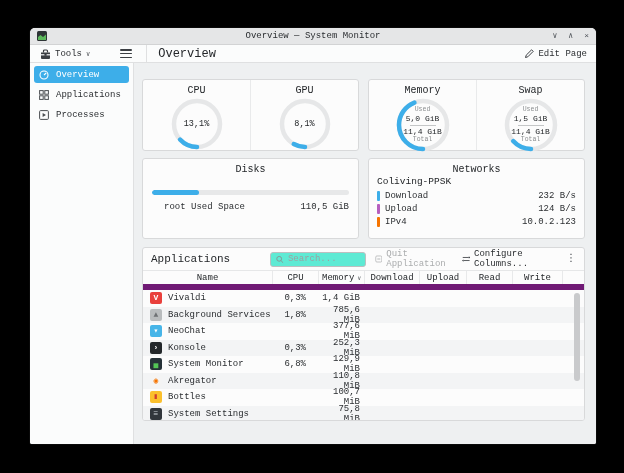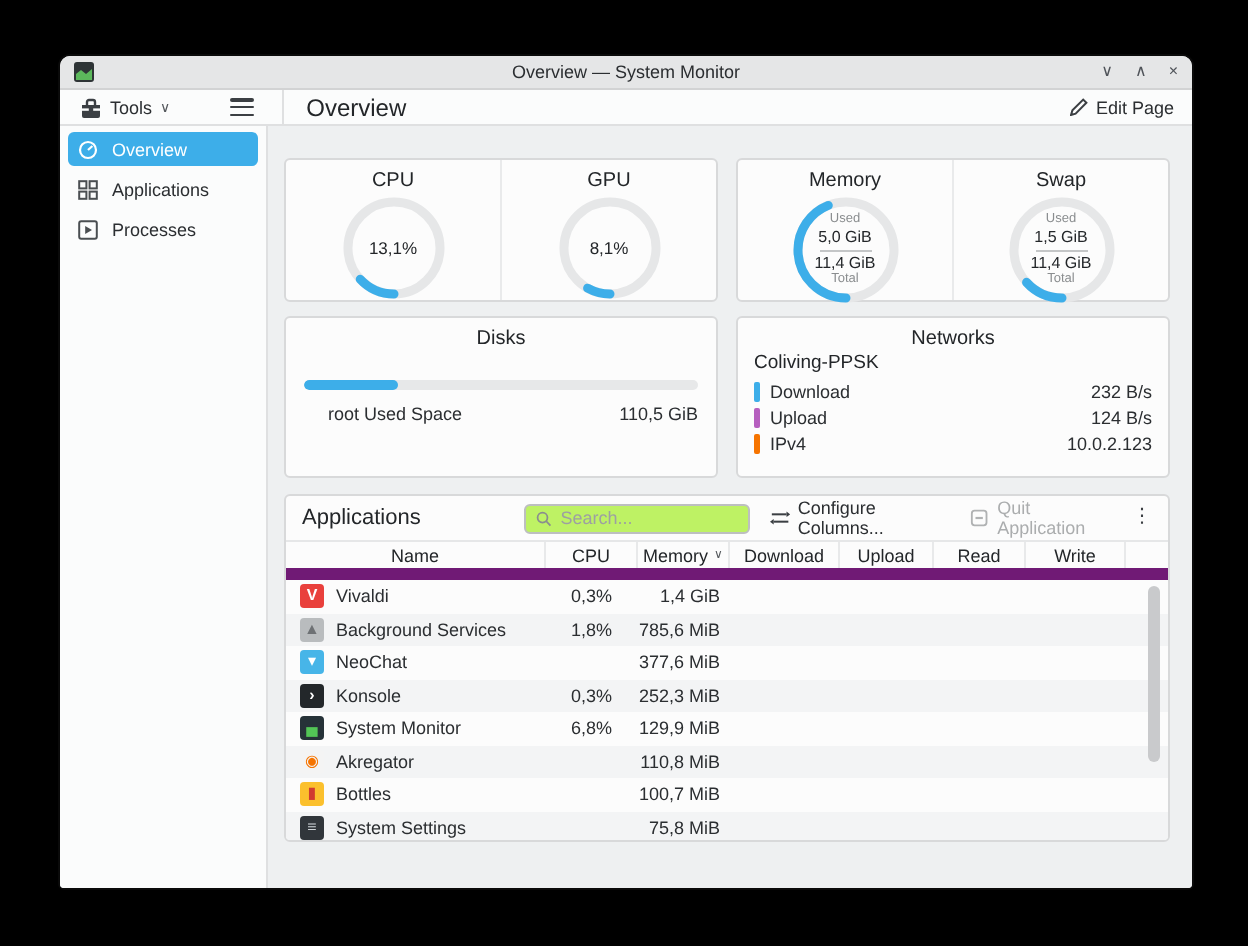--- a/index.html
+++ b/index.html
@@ -1,17 +1,17 @@
 <!DOCTYPE html>
 <html><head>
 <meta charset="utf-8">
 <style>
   * { margin:0; padding:0; box-sizing:border-box; }
   html,body { width:624px; height:473px; background:#000; font-family:"Liberation Sans","DejaVu Sans",sans-serif; overflow:hidden; }
-  #stage { position:relative; width:567px; height:473px; background:#000; }
+  #stage { position:relative; width:567px; height:473px; background:#000;font-family:Liberation Mono, monospace; }
 
   
   .window { position:absolute; left:30px; top:28px; width:566px; height:416px;
             background:#eff0f1; border-radius:5px 5px 2px 2px; overflow:hidden;
             box-shadow:0 0 0 1px #0a0a0a; display:flex; flex-direction:column; }
 
   
   .titlebar { height:17px; background:#e5e6e7; border-bottom:1px solid #d2d3d4;
               display:flex; align-items:center; padding:0 7px; flex:none; position:relative; }
   .titlebar .app-icon { width:10px; height:10px; flex:none; }
@@ -66,21 +66,21 @@
   .net-body { padding:1px 8px 0 8px; }
   .net-if { font-size:9.5px; color:#232629; margin-bottom:2px; }
   .net-row { display:flex; align-items:center; height:13px; font-size:9px; color:#2b2e31; }
   .net-swatch { width:3px; height:10px; border-radius:1px; margin-right:5px; flex:none; }
   .net-val { margin-left:auto; }
 
   
   .apps-card { height:174px; display:flex; flex-direction:column; border:1px solid #d8d9da; border-radius:3px; background:#fcfcfc; overflow:hidden; }
   .apps-header { height:22px; display:flex; align-items:center; padding:0 6px 0 8px; flex:none; }
   .apps-title { font-size:11px; color:#232629; }
-  .search-box { display:flex; align-items:center; gap:4px; width:121px; height:15px; border:1px solid #bdbfc0; border-radius:3px; background:#bef264; padding:0 5px; margin-left:52px; }
+  .search-box { display:flex; align-items:center; gap:4px; width:121px; height:15px; border:1px solid #bdbfc0; border-radius:3px; background:#5eead4; padding:0 5px; margin-left:40px; }
   .search-box input { border:none; outline:none; width:100%; font-size:9px; color:#2b2e31; background:transparent; font-family:inherit; }
   .search-box input::placeholder { color:#9da0a2; }
   .tbtn { display:flex; align-items:center; gap:4px; font-size:9px; }
   .tbtn.disabled { color:#abadae; margin-left:9px; }
   .tbtn.normal { color:#2b2e31; margin-left:10px; }
   .overflow-btn { margin-left:8px; color:#3b3f43; font-size:10px; line-height:1; padding:0 2px; }
 
   .thead { height:20px; display:flex; align-items:stretch; border-top:1px solid #e6e7e8; border-bottom:6px solid #701a75; flex:none; font-size:9px; color:#232629; }
   .th { display:flex; align-items:center; justify-content:center; border-right:1px solid #e8e9ea; }
   .th:last-child { border-right:none; }
@@ -287,35 +287,35 @@
         <div class="apps-card">
           <div class="apps-header">
             <span class="apps-title">Applications</span>
             <span class="search-box">
               <svg width="9" height="9" viewBox="0 0 9 9">
                 <circle cx="3.7" cy="3.7" r="2.8" fill="none" stroke="#8a8d8f" stroke-width="1"></circle>
                 <line x1="5.9" y1="5.9" x2="8.2" y2="8.2" stroke="#8a8d8f" stroke-width="1"></line>
               </svg>
               <input type="text" placeholder="Search..." style="">
             </span>
+            <span class="tbtn disabled">
+              <svg width="10" height="10" viewBox="0 0 10 10">
+                <rect x="1" y="1" width="8" height="8" rx="1.5" fill="none" stroke="#b0b2b3" stroke-width="1"></rect>
+                <line x1="3" y1="5" x2="7" y2="5" stroke="#b0b2b3" stroke-width="1.2"></line>
+              </svg>
+              <span>Quit Application</span>
+            </span>
             <span class="tbtn normal">
               <svg width="11" height="10" viewBox="0 0 11 10">
                 <line x1="1" y1="3" x2="9" y2="3" stroke="#3b3f43" stroke-width="1.1"></line>
                 <polygon points="9,1.5 11,3 9,4.5" fill="#3b3f43"></polygon>
                 <line x1="2" y1="7" x2="10" y2="7" stroke="#3b3f43" stroke-width="1.1"></line>
                 <polygon points="2,5.5 0,7 2,8.5" fill="#3b3f43"></polygon>
               </svg>
               <span>Configure Columns...</span>
-            </span>
-            <span class="tbtn disabled">
-              <svg width="10" height="10" viewBox="0 0 10 10">
-                <rect x="1" y="1" width="8" height="8" rx="1.5" fill="none" stroke="#b0b2b3" stroke-width="1"></rect>
-                <line x1="3" y1="5" x2="7" y2="5" stroke="#b0b2b3" stroke-width="1.2"></line>
-              </svg>
-              <span>Quit Application</span>
             </span>
             <span class="overflow-btn">⋮</span>
           </div>
 
           <div class="thead">
             <span class="th c-name">Name</span>
             <span class="th c-cpu">CPU</span>
             <span class="th c-mem">
               <span>Memory</span>
               <span class="sort-arrow">∨</span>

